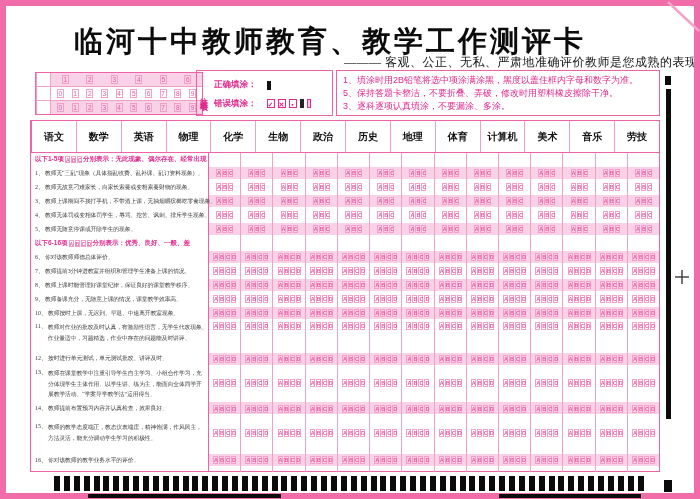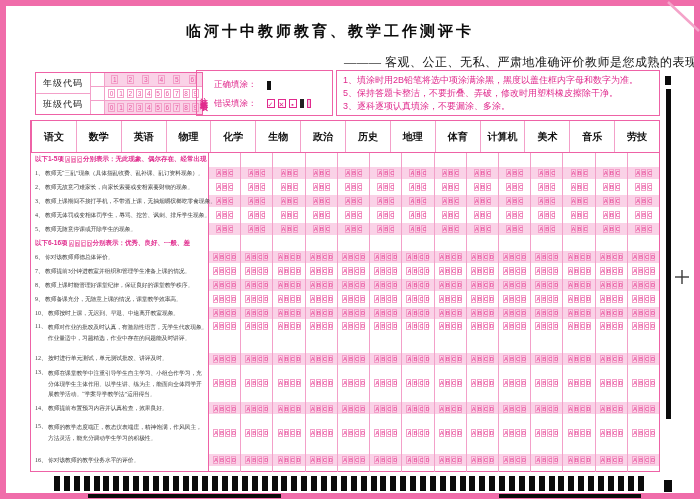--- a/index.html
+++ b/index.html
@@ -14,21 +14,21 @@
   *{margin:0;padding:0;box-sizing:border-box;}
   html,body{background:#fff;}
   .page{
     position:relative;width:700px;height:499px;background:#fff;overflow:hidden;
     font-family:"Liberation Sans",sans-serif;
   }
   .frame{position:absolute;inset:0;border:6px solid var(--frame);pointer-events:none;z-index:40;}
   
   .title{
     position:absolute;left:0;top:22px;width:660px;text-align:center;
-    font-size:15px;font-weight:900;letter-spacing:3px;color:#0c0c0c;
+    font-size:29px;font-weight:900;letter-spacing:3px;color:#0c0c0c;
     font-family:"Liberation Sans",sans-serif;
   }
   .subtitle{
     position:absolute;left:300px;top:54px;font-size:12px;color:#141414;
     letter-spacing:.5px;font-family:"Liberation Serif",serif;margin-left:44px;
   }
   
   .code-box{position:absolute;left:35px;top:72px;width:168px;height:43px;border:1px solid var(--line);display:flex;background:#fff;}
   .code-labels{width:54px;display:flex;flex-direction:column;}
   .code-labels .lab{flex:1;display:flex;align-items:center;justify-content:center;
@@ -41,21 +41,21 @@
   .digit-row{flex:1;display:flex;align-items:center;justify-content:space-around;padding:0 2px;border-bottom:1px solid var(--thin);}
   .digit-row:last-child{border-bottom:none;}
   .digit-row.band{background:var(--band);}
   .dbub{display:inline-block;width:7px;height:9px;line-height:8px;text-align:center;
     font-size:6.5px;color:var(--bub);border:1px solid var(--thin);background:transparent;}
   
   .notice-box{position:absolute;left:196px;top:70px;width:137px;height:46px;border:1px solid var(--line);display:flex;color:var(--magenta);}
   .vlabel{width:15px;writing-mode:vertical-lr;text-align:center;font-size:8px;letter-spacing:2px;
     padding-top:3px;font-weight:bold;}
   .notice-lines{flex:1;padding:5px 2px 2px 2px;display:flex;flex-direction:column;justify-content:space-around;}
-  .notice-line{font-size:8.5px;font-weight:normal;white-space:nowrap;display:flex;align-items:center;gap:10px;}
+  .notice-line{font-size:8.5px;font-weight:bold;white-space:nowrap;display:flex;align-items:center;gap:10px;}
   .mark-solid{display:inline-block;width:4px;height:9px;background:#111;}
   .ex{display:inline-block;font-size:8px;line-height:9px;}
   .ex.boxed{width:8px;height:9px;border:1px solid var(--magenta);text-align:center;font-size:7px;}
   .ex.bar-solid{width:4px;height:9px;background:#222;}
   .ex.bar-light{width:4px;height:9px;border:1px solid var(--magenta);background:#f7c7e0;}
   
   .instr-box{position:absolute;left:336px;top:70px;width:324px;height:46px;border:1px solid var(--line);
     padding:3px 6px;color:var(--magenta);}
   .instr-line{font-size:9px;font-weight:normal;line-height:13px;white-space:nowrap;}
   
@@ -101,24 +101,20 @@
 </head>
 <body>
 
 <div class="page">
   <div class="frame"></div>
 
   <div class="title">临河十中教师教育、教学工作测评卡</div>
   <div class="subtitle">——— 客观、公正、无私、严肃地准确评价教师是您成熟的表现</div>
 
   <div class="code-box">
-    <div class="code-labels">
-      <div class="lab">年级代码</div>
-      <div class="lab">班级代码</div>
-    </div>
     <div class="code-blank">
         <i></i>
         <i></i>
         <i></i>
       </div>
     <div class="code-digits">
         <div class="digit-row band">
           <span class="dbub">1</span>
           <span class="dbub">2</span>
           <span class="dbub">3</span>

